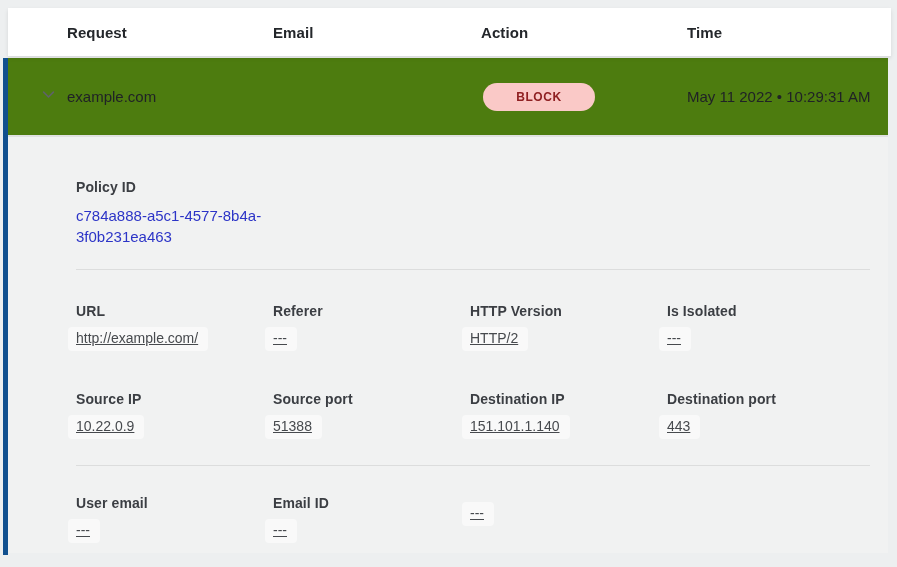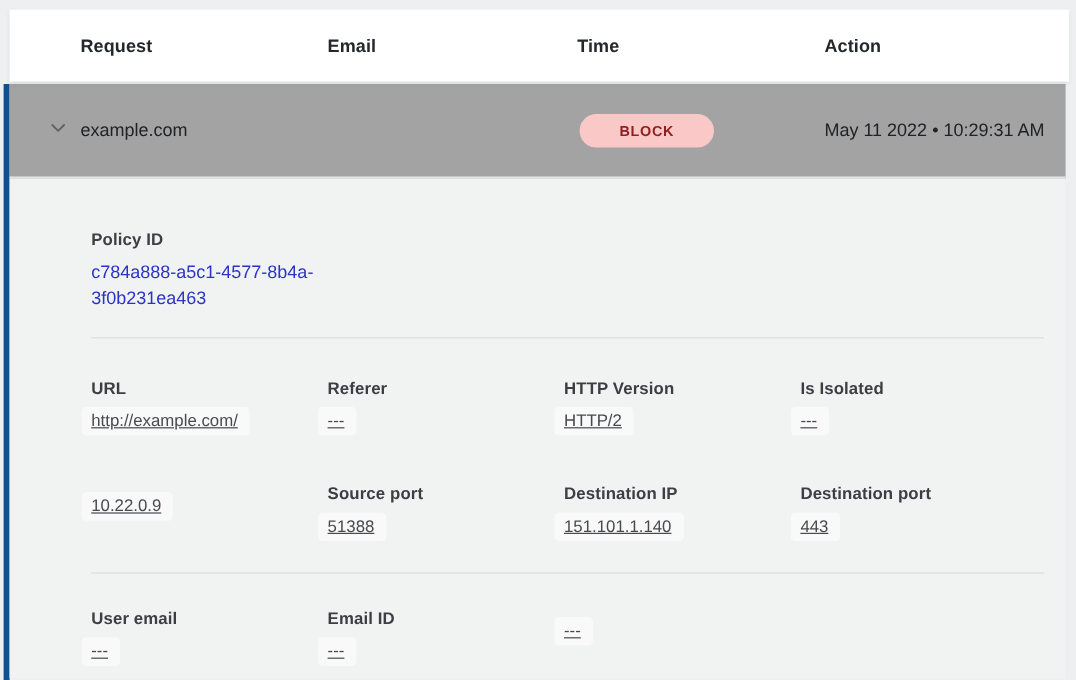--- a/index.html
+++ b/index.html
@@ -19,40 +19,40 @@
   body{
     width:897px;height:567px;overflow:hidden;
     background:var(--page-bg);
     font-family:"Liberation Sans","DejaVu Sans",sans-serif;
     -webkit-font-smoothing:antialiased;
   }
   .page{padding-top:8px;position:relative;height:559px;}
 
   
   .table-header{
-    margin:0 6px 0 8px;height:60px;background:#fff;
+    margin:0 6px 0 8px;height:48px;background:#fff;
     display:grid;grid-template-columns:59px 206px 208px 206px 1fr;
     align-items:center;
     box-shadow:0 2px 4px rgba(0,0,0,.10);
     position:relative;z-index:2;
   }
   .table-header .col{
     font-size:15px;font-weight:700;color:var(--heading-text);
     letter-spacing:.1px;
   }
 
   
   .record{
     margin:2px 9px 0 3px;
     border-left:5px solid var(--accent-border);
     position:relative;z-index:1;
     height:497px;
   }
   .record-row{
-    background:#a3a3a3;height:79px;
+    background:#4d7c0f;height:79px;
     display:grid;grid-template-columns:59px 206px 208px 206px 1fr;
     align-items:center;
     border-bottom:2px solid #e0e1e1;
     cursor:pointer;
   }
   .chevron-cell{display:flex;justify-content:center;padding-left:22px;}
   .request-domain{font-size:15px;color:#202226;}
   .badge{
     display:inline-block;width:112px;margin-left:2px;
     background:var(--badge-bg);color:var(--badge-text);
@@ -100,22 +100,22 @@
 </style>
 </head>
 <body>
 
 <div class="page">
 
   <div class="table-header">
     <div></div>
     <div class="col">Request</div>
     <div class="col">Email</div>
+    <div class="col">Action</div>
     <div class="col">Time</div>
-    <div class="col">Action</div>
   </div>
 
   <div class="record">
 
     <div class="record-row">
       <div class="chevron-cell">
         <span>
           <svg width="17" height="17" viewBox="0 0 16 16">
             <path d="M3.4 5.8 8 10.4 12.6 5.8" fill="none" stroke="#5f6368" stroke-width="1.5" stroke-linecap="round" stroke-linejoin="round"></path>
           </svg>
@@ -152,20 +152,21 @@
           <span class="field-value">HTTP/2</span>
         </div>
         <div>
           <div class="field-label">Is Isolated</div>
           <span class="field-value">---</span>
         </div>
       </div>
 
       <div class="field-grid grid-2">
         <div>
+          <div class="field-label">Source IP</div>
           <span class="field-value">10.22.0.9</span>
         </div>
         <div>
           <div class="field-label">Source port</div>
           <span class="field-value">51388</span>
         </div>
         <div>
           <div class="field-label">Destination IP</div>
           <span class="field-value">151.101.1.140</span>
         </div>

